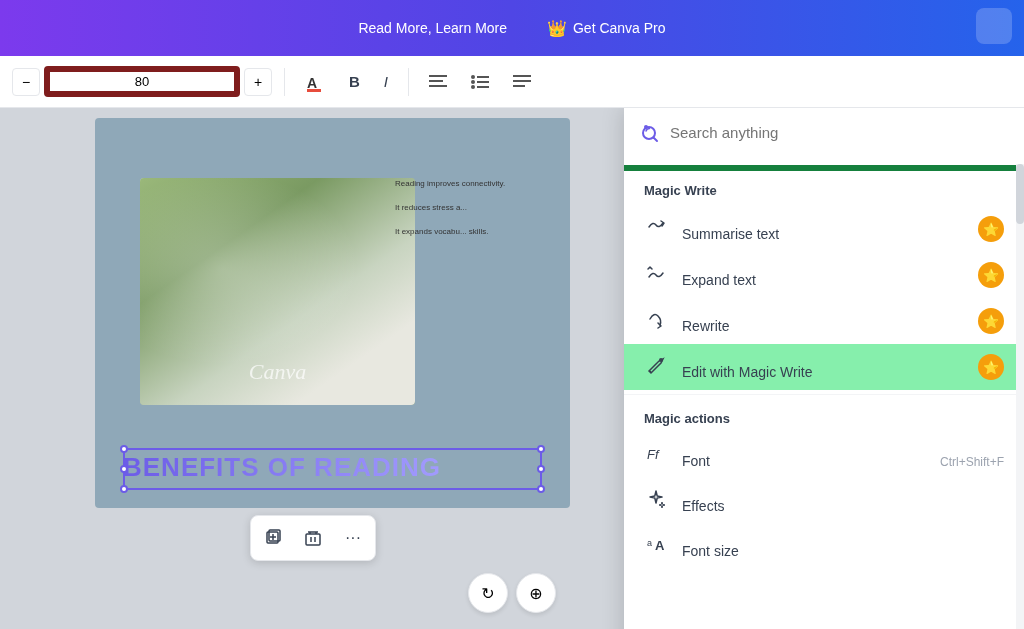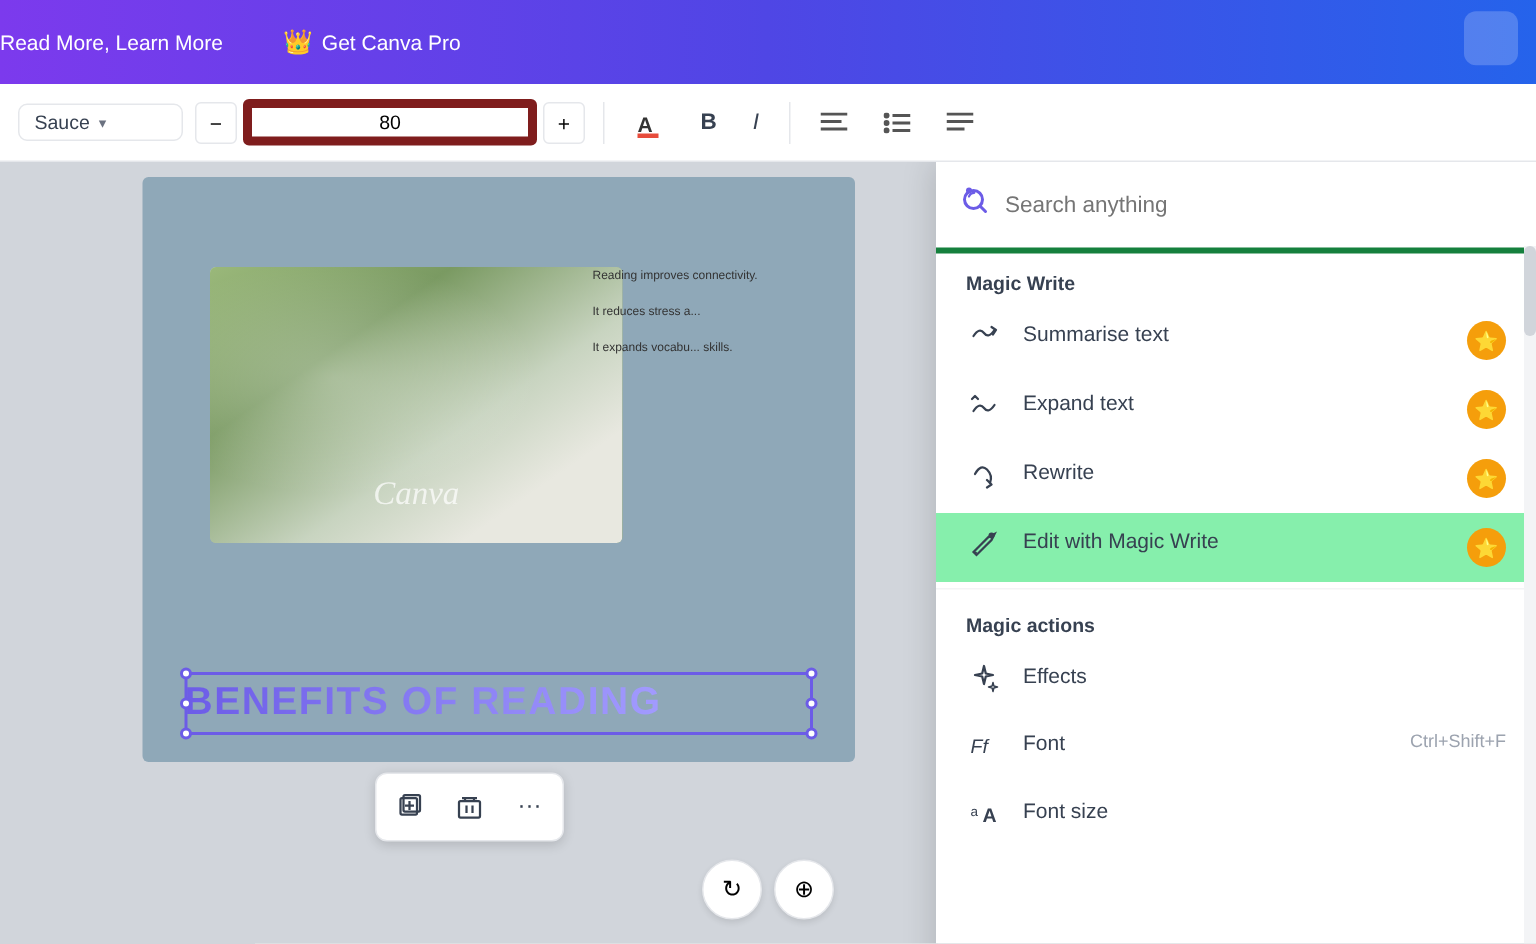--- a/index.html
+++ b/index.html
@@ -4,21 +4,21 @@
   <style>
     * { box-sizing: border-box; margin: 0; padding: 0; }
     body { width: 1024px; height: 629px; overflow: hidden; font-family: -apple-system, BlinkMacSystemFont, 'Segoe UI', sans-serif; background: #f0f0f0; }
 
     
     .header {
       height: 56px;
       background: linear-gradient(90deg, #7c3aed, #4f46e5, #2563eb);
       display: flex;
       align-items: center;
-      justify-content: flex-start;
+      justify-content: center;
       gap: 40px;
       position: relative;
     }
     .header-link {
       color: white;
       font-size: 14px;
       font-weight: 500;
       cursor: pointer;
     }
     .header-pro {
@@ -127,21 +127,21 @@
       height: 390px;
       background: #8fa8b8;
       border-radius: 4px;
       overflow: hidden;
     }
     .design-image {
       position: absolute;
       left: 45px;
       top: 60px;
       width: 275px;
-      height: 184px;
+      height: 227px;
       background: linear-gradient(135deg, #c8d8c0, #a8b89a, #6e8f60);
       border-radius: 4px;
       overflow: hidden;
     }
     .pillow-decoration {
       position: absolute;
       width: 100%;
       height: 100%;
       background: 
         radial-gradient(ellipse at 30% 40%, rgba(255,255,255,0.3) 0%, transparent 50%),
@@ -280,23 +280,23 @@
       width: 400px;
       height: 629px;
       background: white;
       box-shadow: -2px 0 20px rgba(0,0,0,0.15);
       display: flex;
       flex-direction: column;
       z-index: 100;
     }
     .dropdown-search {
       padding: 16px;
-      border-bottom: 4px solid #15803d;
-      display: flex;
-      align-items: center;
+      border-bottom: 6px solid #15803d;
+      display: flex;
+      align-items: flex-start;
       gap: 10px;
     }
     .search-icon-wrap {
       color: #6c5ce7;
       font-size: 18px;
     }
     .search-input {
       flex: 1;
       border: none;
       outline: none;
@@ -321,21 +321,21 @@
       border-radius: 4px;
     }
     .dropdown-section-title {
       padding: 12px 20px 8px;
       font-size: 13px;
       font-weight: 600;
       color: #374151;
     }
     .dropdown-item {
       display: flex;
-      align-items: flex-start;
+      align-items: flex-end;
       padding: 10px 20px;
       cursor: pointer;
       gap: 14px;
     }
     .dropdown-item.active { background: #86efac; }
     .dropdown-item-icon {
       font-size: 18px;
       color: #374151;
       width: 24px;
       text-align: center;
@@ -373,24 +373,20 @@
   <span class="header-pro">
     <span class="header-crown">👑</span>
     <span>Get Canva Pro</span>
   </span>
   <div class="header-right">
     <button class="header-btn"></button>
   </div>
 </div>
 
 <div class="toolbar">
-  <div class="font-selector">
-    <span class="font-selector-text">Sauce</span>
-    <span class="chevron">▾</span>
-  </div>
   <div class="font-size-control">
     <button class="font-size-btn">−</button>
     <input class="font-size-value" type="text" value="80" style="">
     <button class="font-size-btn">+</button>
   </div>
   <div class="toolbar-divider"></div>
   <button class="toolbar-btn">
     <svg width="20" height="20" viewBox="0 0 20 20">
         <text x="2" y="16" font-size="14" font-weight="bold" fill="#333">A</text>
         <rect x="2" y="17" width="14" height="3" fill="#e74c3c"></rect>
@@ -548,41 +544,41 @@
       <span class="dropdown-item-text">Edit with Magic Write</span>
       <div class="dropdown-item-badge">⭐</div>
     </div>
 
     <div class="dropdown-divider"></div>
 
     <div class="dropdown-section-title">Magic actions</div>
 
     <div class="dropdown-item">
       <span class="dropdown-item-icon">
+        <svg width="20" height="20" viewBox="0 0 20 20">
+            <text x="1" y="15" font-size="13" font-style="italic" fill="#374151">Ff</text>
+          </svg>
+      </span>
+      <span class="dropdown-item-text">Font</span>
+      <span class="dropdown-item-shortcut">Ctrl+Shift+F</span>
+    </div>
+
+    <div class="dropdown-item">
+      <span class="dropdown-item-icon">
         <svg width="20" height="20" viewBox="0 0 20 20" fill="none">
             <path d="M10 2L11.2 7L16 8L11.2 9L10 14L8.8 9L4 8L8.8 7L10 2Z" stroke="#374151" stroke-width="1.5" fill="none" stroke-linejoin="round"></path>
             <path d="M16 13L16.6 15.4L19 16L16.6 16.6L16 19L15.4 16.6L13 16L15.4 15.4L16 13Z" stroke="#374151" stroke-width="1" fill="none" stroke-linejoin="round"></path>
           </svg>
       </span>
       <span class="dropdown-item-text">Effects</span>
     </div>
 
     <div class="dropdown-item">
       <span class="dropdown-item-icon">
         <svg width="20" height="20" viewBox="0 0 20 20">
-            <text x="1" y="15" font-size="13" font-style="italic" fill="#374151">Ff</text>
-          </svg>
-      </span>
-      <span class="dropdown-item-text">Font</span>
-      <span class="dropdown-item-shortcut">Ctrl+Shift+F</span>
-    </div>
-
-    <div class="dropdown-item">
-      <span class="dropdown-item-icon">
-        <svg width="20" height="20" viewBox="0 0 20 20">
             <text x="1" y="12" font-size="9" fill="#374151">a</text>
             <text x="9" y="16" font-size="13" font-weight="bold" fill="#374151">A</text>
           </svg>
       </span>
       <span class="dropdown-item-text">Font size</span>
     </div>
   </div>
 </div>
 
 </body></html>

